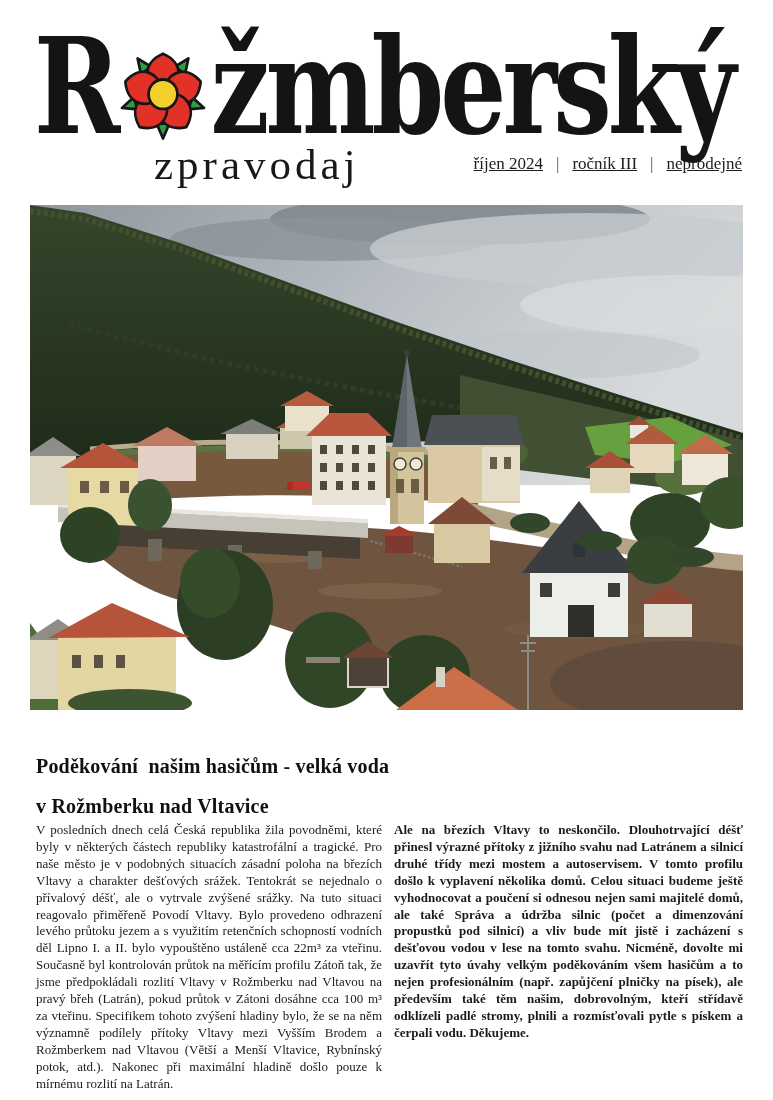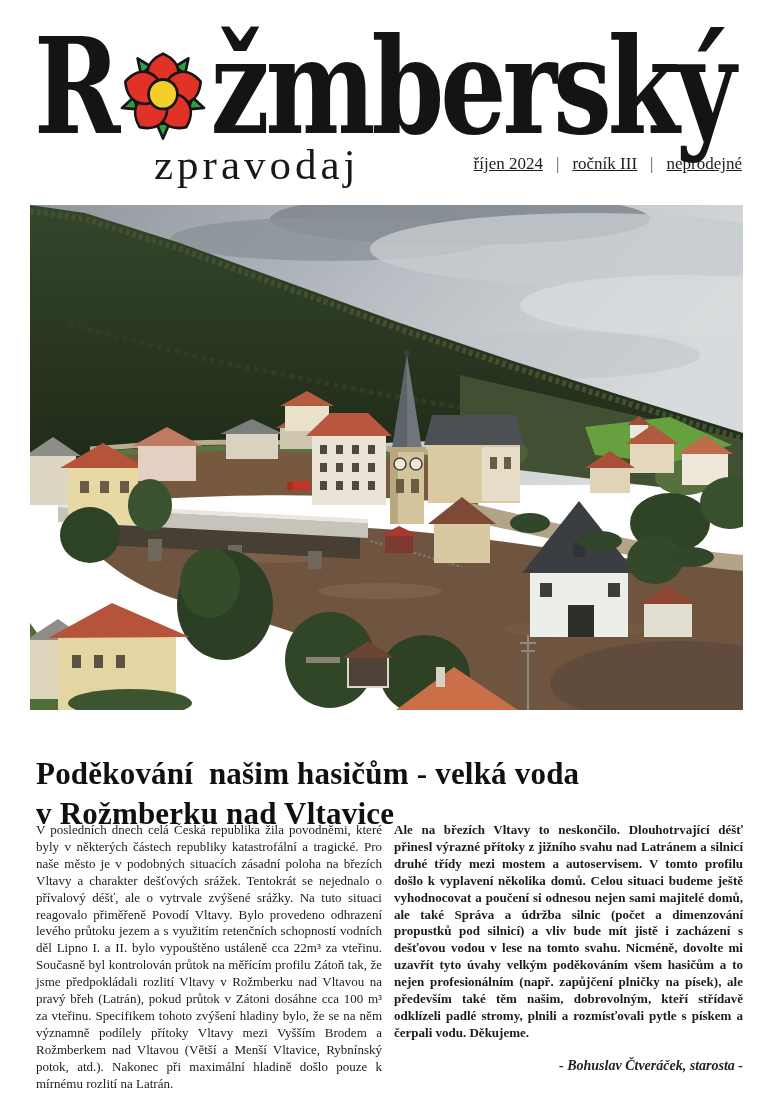--- a/index.html
+++ b/index.html
@@ -23,21 +23,21 @@
     position:absolute;right:2px;top:138px;white-space:nowrap;
     font-size:17px;color:#1d1d1d;text-decoration:underline;
   }
   .dateline .sep{padding:0 13px;color:#555;font-weight:400;}
   
   .photo{position:absolute;left:30px;top:205px;width:713px;height:505px;}
   .photo svg{display:block;width:713px;height:505px;}
   
   .headline{
     position:absolute;left:36px;top:733px;width:707px;
-    font-weight:700;font-size:31px;line-height:40px;color:#101010;
+    font-weight:700;font-size:20px;line-height:40px;color:#101010;
     letter-spacing:.2px;white-space:pre-wrap;
   }
   .columns{
     position:absolute;left:36px;top:822px;width:707px;
     display:flex;gap:12px;
   }
   .col{flex:0 0 346px;}
   .col.right{flex:0 0 349px;font-weight:bold;}
   .col p{
     margin:0;font-size:13px;line-height:16.9px;text-align:justify;color:#1b1b1b;
@@ -262,15 +262,14 @@
 </figure>
 
 <h1 class="headline"><span>Poděkování  našim hasičům - velká voda</span><br><span>v Rožmberku nad Vltavice</span></h1>
 
 <div class="columns">
   <div class="col">
     <p>V posledních dnech celá Česká republika žila povodněmi, které byly v některých částech republiky katastrofální a tragické. Pro naše město je v podobných situacích zásadní poloha na březích Vltavy a charakter dešťových srážek. Tentokrát se nejednalo o přívalový déšť, ale o vytrvale zvýšené srážky. Na tuto situaci reagovalo přiměřeně Povodí Vltavy. Bylo provedeno odhrazení levého průtoku jezem a s využitím retenčních schopností vodních děl Lipno I. a II. bylo vypouštěno ustáleně cca 22m³ za vteřinu. Současně byl kontrolován průtok na měřícím profilu Zátoň tak, že jsme předpokládali rozlití Vltavy v Rožmberku nad Vltavou na pravý břeh (Latrán), pokud průtok v Zátoni dosáhne cca 100 m³ za vteřinu. Specifikem tohoto zvýšení hladiny bylo, že se na něm významně podílely přítoky Vltavy mezi Vyšším Brodem a Rožmberkem nad Vltavou (Větší a Menší Vltavice, Rybnínský potok, atd.). Nakonec při maximální hladině došlo pouze k mírnému rozlití na Latrán.</p>
   </div>
   <div class="col right">
     <p><span>Ale na březích Vltavy to neskončilo. Dlouhotrvající déšť přinesl výrazné přítoky z jižního svahu nad Latránem a silnicí druhé třídy mezi mostem a autoservisem. V tomto profilu došlo k vyplavení několika domů. Celou situaci budeme ještě vyhodnocovat a poučení si odnesou nejen sami majitelé domů, ale také Správa a údržba silnic (počet a dimenzování propustků pod silnicí) a vliv bude mít jistě i zacházení s dešťovou vodou v lese na tomto svahu. Nicméně, dovolte mi uzavřít tyto úvahy velkým poděkováním všem hasičům a to nejen profesionálním (např. zapůjčení plničky na písek), ale především také těm našim, dobrovolným, kteří střídavě odklízeli padlé stromy, plnili a rozmísťovali pytle s pískem a čerpali vodu.</span> <b>Děkujeme.</b></p>
-    <div class="signature">- Bohuslav Čtveráček, starosta -</div>
   </div>
 </div>
 
 </body></html>

